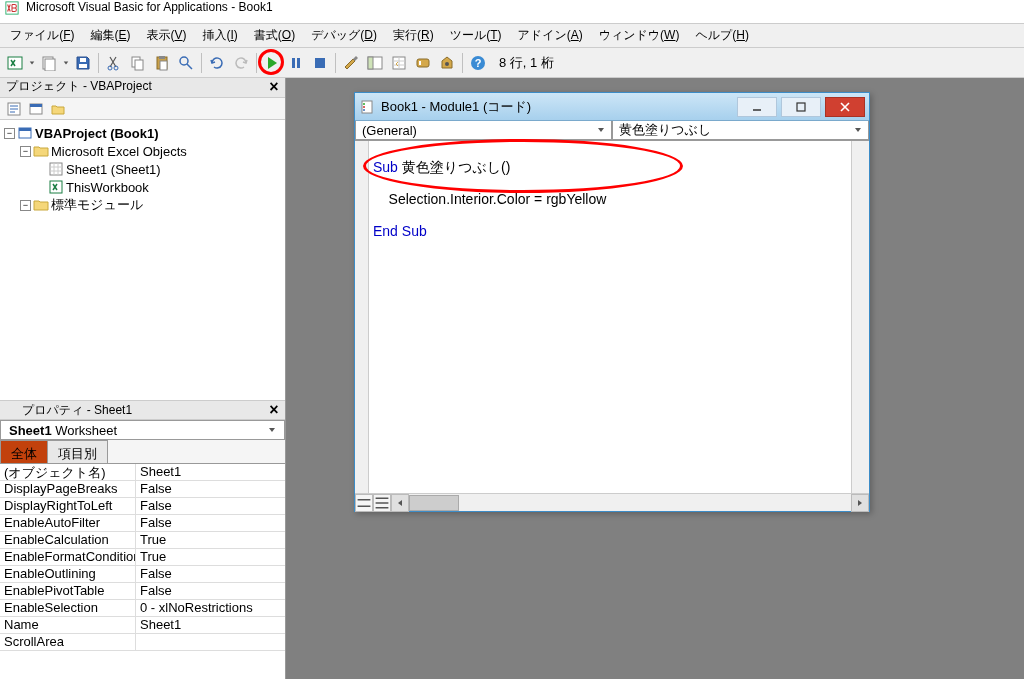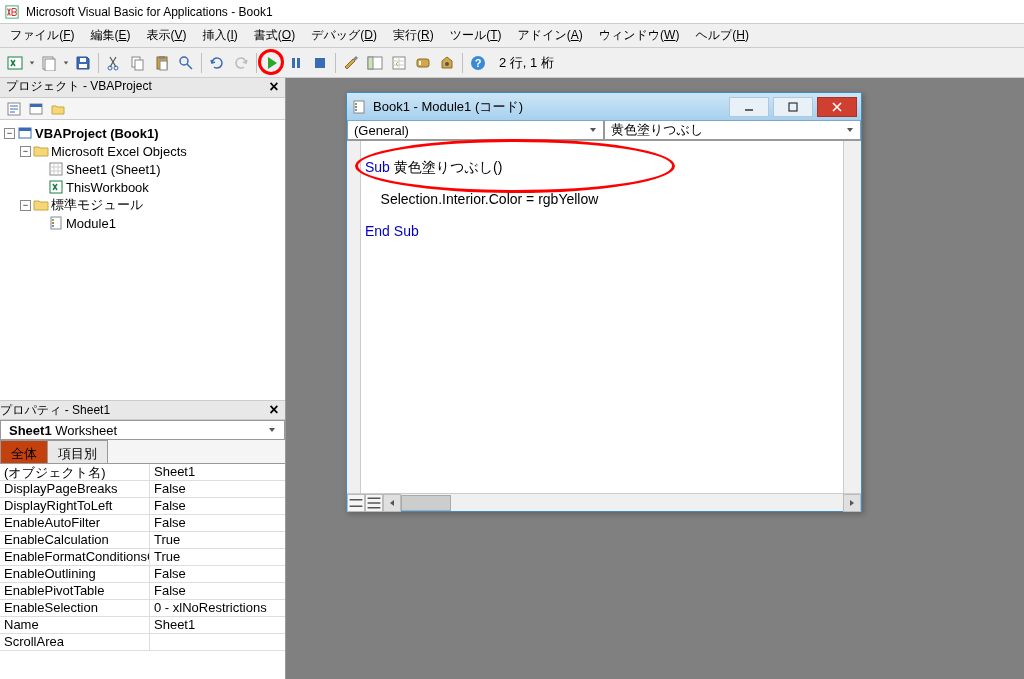--- a/index.html
+++ b/index.html
@@ -1,17 +1,17 @@
 <!DOCTYPE html>
 <html><head>
 <meta charset="utf-8">
 <style>
   * { box-sizing: border-box; margin: 0; padding: 0; font-family: "MS PGothic", "Meiryo", sans-serif; }
   body { width: 1024px; height: 679px; background: #808080; overflow: hidden; font-size: 12px; }
-  .titlebar { background: #fff; height: 24px; display: flex; align-items: center; padding: 0 4px; border-bottom: 1px solid #ccc; }
+  .titlebar { background: #fff; height: 24px; display: flex; padding: 0 4px; border-bottom: 1px solid #ccc; }
   .titlebar-icon { width: 16px; height: 16px; margin-right: 6px; display: flex; align-items: center; justify-content: center; }
   .titlebar-icon svg { width: 14px; height: 14px; }
   .menubar { background: #f0f0f0; height: 24px; display: flex; align-items: center; padding: 0 4px; gap: 4px; border-bottom: 1px solid #ccc; }
   .menu-item { padding: 2px 6px; cursor: default; }
   .menu-u { text-decoration: underline; }
   .toolbar { background: #f0f0f0; height: 30px; display: flex; align-items: center; padding: 0 4px; gap: 2px; border-bottom: 1px solid #ccc; }
   .tool { width: 22px; height: 22px; display: flex; align-items: center; justify-content: center; border: 1px solid transparent; position: relative; }
   .tool svg { width: 16px; height: 16px; }
   .tool-sep { width: 1px; height: 20px; background: #c0c0c0; margin: 0 2px; }
   .run-highlight { position: absolute; width: 26px; height: 26px; border: 3px solid #ff0000; border-radius: 50%; top: -4px; left: -4px; pointer-events: none; }
@@ -24,32 +24,32 @@
   .close-x { width: 18px; height: 18px; display: flex; align-items: center; justify-content: center; font-weight: bold; font-size: 16px; cursor: default; }
   .panel-toolbar { background: #f5f5f5; height: 22px; display: flex; align-items: center; padding: 0 4px; gap: 2px; border-bottom: 1px solid #ccc; }
   .ptool { width: 20px; height: 20px; display: flex; align-items: center; justify-content: center; }
   .ptool svg { width: 14px; height: 14px; }
   .tree { flex: 0 0 280px; overflow: auto; padding: 4px; font-size: 13px; }
   .tree-row { display: flex; align-items: center; height: 18px; gap: 2px; }
   .tree-indent { display: inline-block; }
   .tree-toggle { width: 11px; height: 11px; border: 1px solid #888; display: flex; align-items: center; justify-content: center; font-size: 9px; line-height: 1; background: #fff; }
   .tree-icon { width: 16px; height: 16px; display: flex; align-items: center; justify-content: center; }
   .bold { font-weight: bold; }
-  .prop-header { background: #e8e8e8; height: 20px; display: flex; align-items: center; justify-content: space-between; padding: 0 2px 0 0; border-top: 1px solid #ccc; border-bottom: 1px solid #ccc; }
+  .prop-header { background: #e8e8e8; height: 20px; display: flex; align-items: center; justify-content: space-between; padding: 0 2px 0 22px; border-top: 1px solid #ccc; border-bottom: 1px solid #ccc; }
   .prop-select { height: 20px; border: 1px solid #999; padding: 0 8px; display: flex; align-items: center; justify-content: space-between; font-size: 13px; }
   .prop-tabs { display: flex; height: 24px; border-bottom: 1px solid #999; background: #f5f5f5; }
   .prop-tab { padding: 4px 10px; border: 1px solid #999; border-bottom: none; background: #c2410c; margin-right: -1px; font-size: 13px; }
   .prop-tab.inactive { background: #e8e8e8; }
   .prop-grid { flex: 1; overflow: auto; font-size: 13px; }
   .prop-row { display: flex; height: 17px; border-bottom: 1px solid #ddd; }
-  .prop-name { width: 150px; padding: 0 4px; border-right: 1px solid #ddd; white-space: nowrap; overflow: hidden; }
+  .prop-name { width: 136px; padding: 0 4px; border-right: 1px solid #ddd; white-space: nowrap; overflow: hidden; }
   .prop-val { flex: 1; padding: 0 4px; white-space: nowrap; overflow: hidden; }
 
   .mdi { flex: 1; position: relative; background: #808080; }
-  .code-window { position: absolute; left: 60px; top: 14px; width: 516px; height: 420px; border: 1px solid #3c8cc7; background: #fff; display: flex; flex-direction: column; box-shadow: 2px 2px 6px rgba(0,0,0,.25); }
+  .code-window { position: absolute; left: 68px; top: 14px; width: 516px; height: 420px; border: 1px solid #3c8cc7; background: #fff; display: flex; flex-direction: column; box-shadow: 2px 2px 6px rgba(0,0,0,.25); }
   .cw-title { height: 28px; background: linear-gradient(#cde6f7, #a7d0ed); display: flex; align-items: center; padding: 0 4px; gap: 6px; border-bottom: 1px solid #7aa9cc; }
   .cw-title-text { flex: 1; font-size: 13px; }
   .cw-btns { display: flex; gap: 4px; }
   .cw-btn { width: 40px; height: 20px; display: flex; align-items: center; justify-content: center; background: #e8f0f8; border: 1px solid #b0c7dc; }
   .cw-btn.close { background: #d04030; border-color: #a83224; }
   .cw-btn svg { width: 12px; height: 12px; }
   .cw-selectors { height: 20px; display: flex; border-bottom: 1px solid #999; }
   .cw-sel { flex: 1; border: 1px solid #999; border-top: none; display: flex; align-items: center; justify-content: space-between; padding: 0 6px; font-size: 13px; background: #fff; }
   .cw-body { flex: 1; display: flex; position: relative; }
   .cw-margin { width: 14px; background: #f0f0f0; border-right: 1px solid #ccc; }
@@ -213,21 +213,21 @@
         <circle cx="8" cy="9" r="2" fill="#555"></circle>
       </svg>
     </div>
   <div class="tool-sep"></div>
   <div class="tool">
       <svg viewBox="0 0 16 16">
         <circle cx="8" cy="8" r="7" fill="#3a8bd4"></circle>
         <text x="8" y="12" text-anchor="middle" fill="#fff" font-size="11" font-weight="bold">?</text>
       </svg>
     </div>
-  <span class="status-text">2 行, 1 桁</span>
+  <span class="status-text">8 行, 1 桁</span>
 </div>
 
 <div class="workspace">
 
   <div class="left-panel">
     <div class="panel-header">
       <span>プロジェクト - VBAProject</span>
       <span class="close-x">×</span>
     </div>
     <div class="panel-toolbar">
@@ -292,32 +292,20 @@
       </div>
       <div class="tree-row">
         <span class="tree-indent" style="width:14px"></span>
         <span class="tree-toggle">−</span>
         <span class="tree-icon">
             <svg viewBox="0 0 16 16">
               <path d="M1 4 h5 l1 1 h8 v8 h-14 z" fill="#f5d77a" stroke="#c9a83c"></path>
             </svg>
           </span>
         <span>標準モジュール</span>
-      </div>
-      <div class="tree-row">
-        <span class="tree-indent" style="width:42px"></span>
-        <span class="tree-icon">
-            <svg viewBox="0 0 16 16">
-              <rect x="3" y="2" width="10" height="12" fill="#fff" stroke="#888"></rect>
-              <circle cx="5" cy="5" r="1" fill="#2aa82a"></circle>
-              <circle cx="5" cy="8" r="1" fill="#c33"></circle>
-              <circle cx="5" cy="11" r="1" fill="#3a6cb5"></circle>
-            </svg>
-          </span>
-        <span>Module1</span>
       </div>
     </div>
 
     <div class="prop-header">
       <span>プロパティ - Sheet1</span>
       <span class="close-x">×</span>
     </div>
     <div class="prop-select">
       <span><b>Sheet1</b> Worksheet</span>
       <svg viewBox="0 0 8 8" width="8" height="8">

